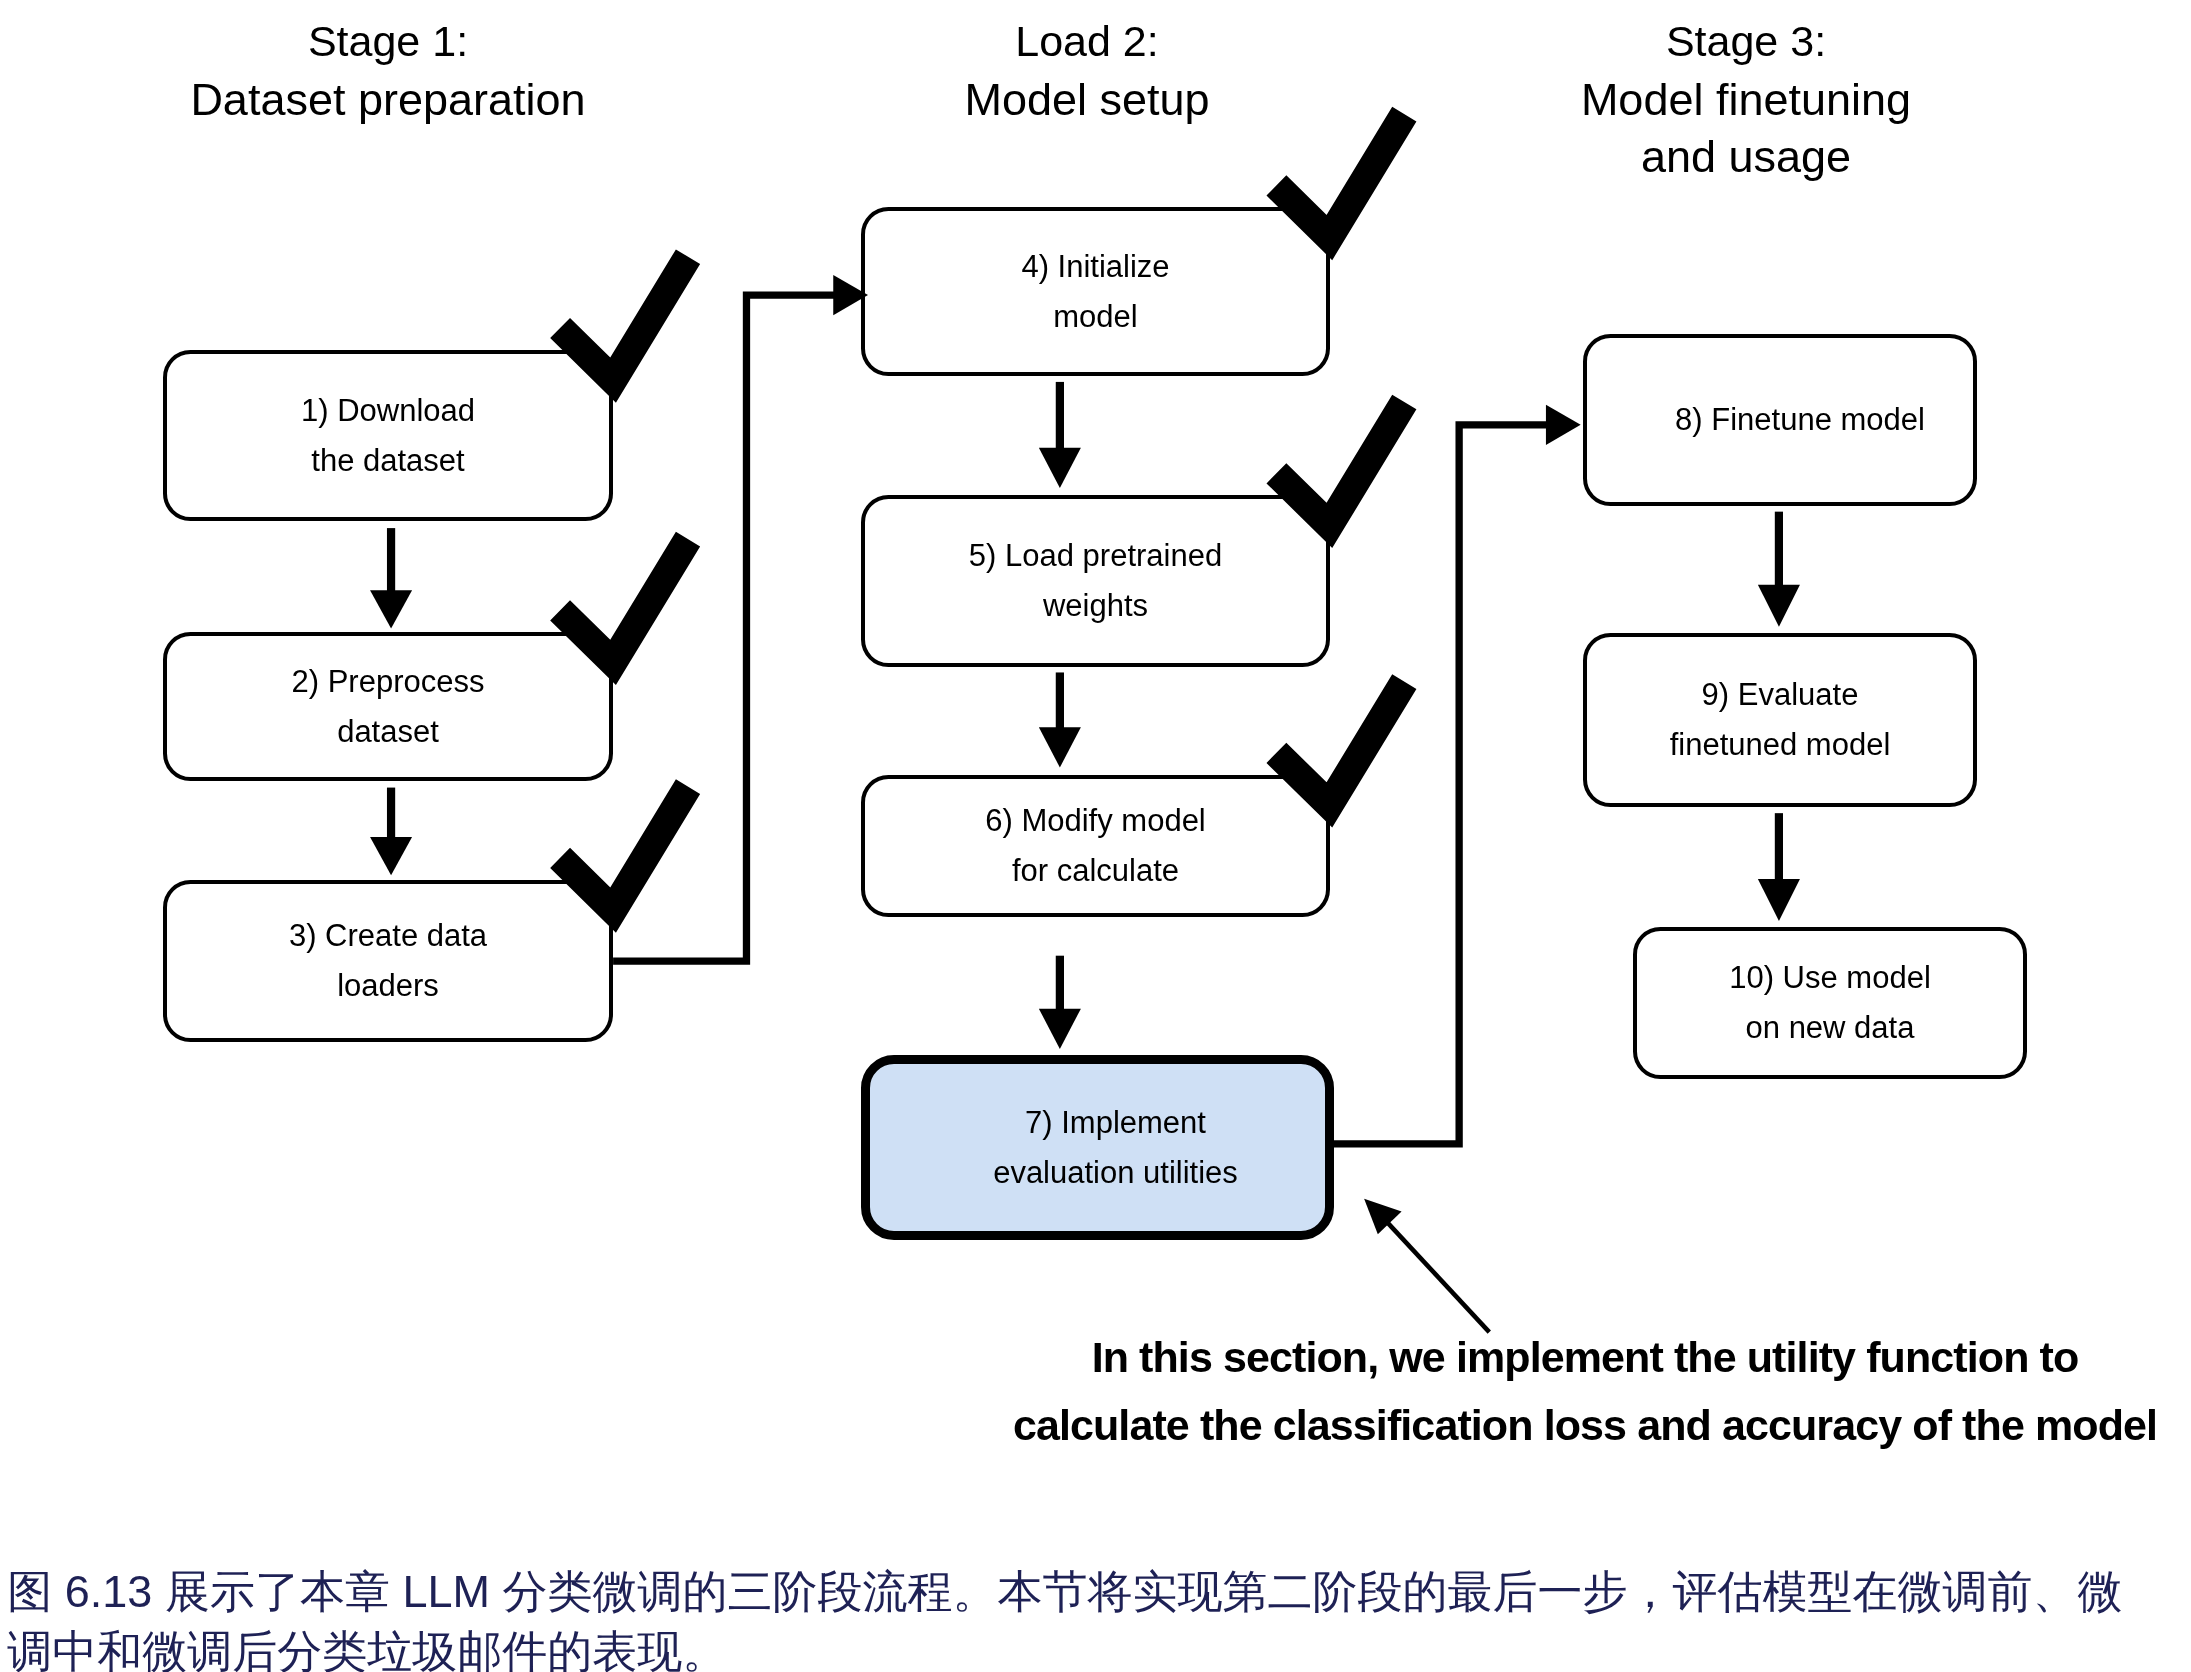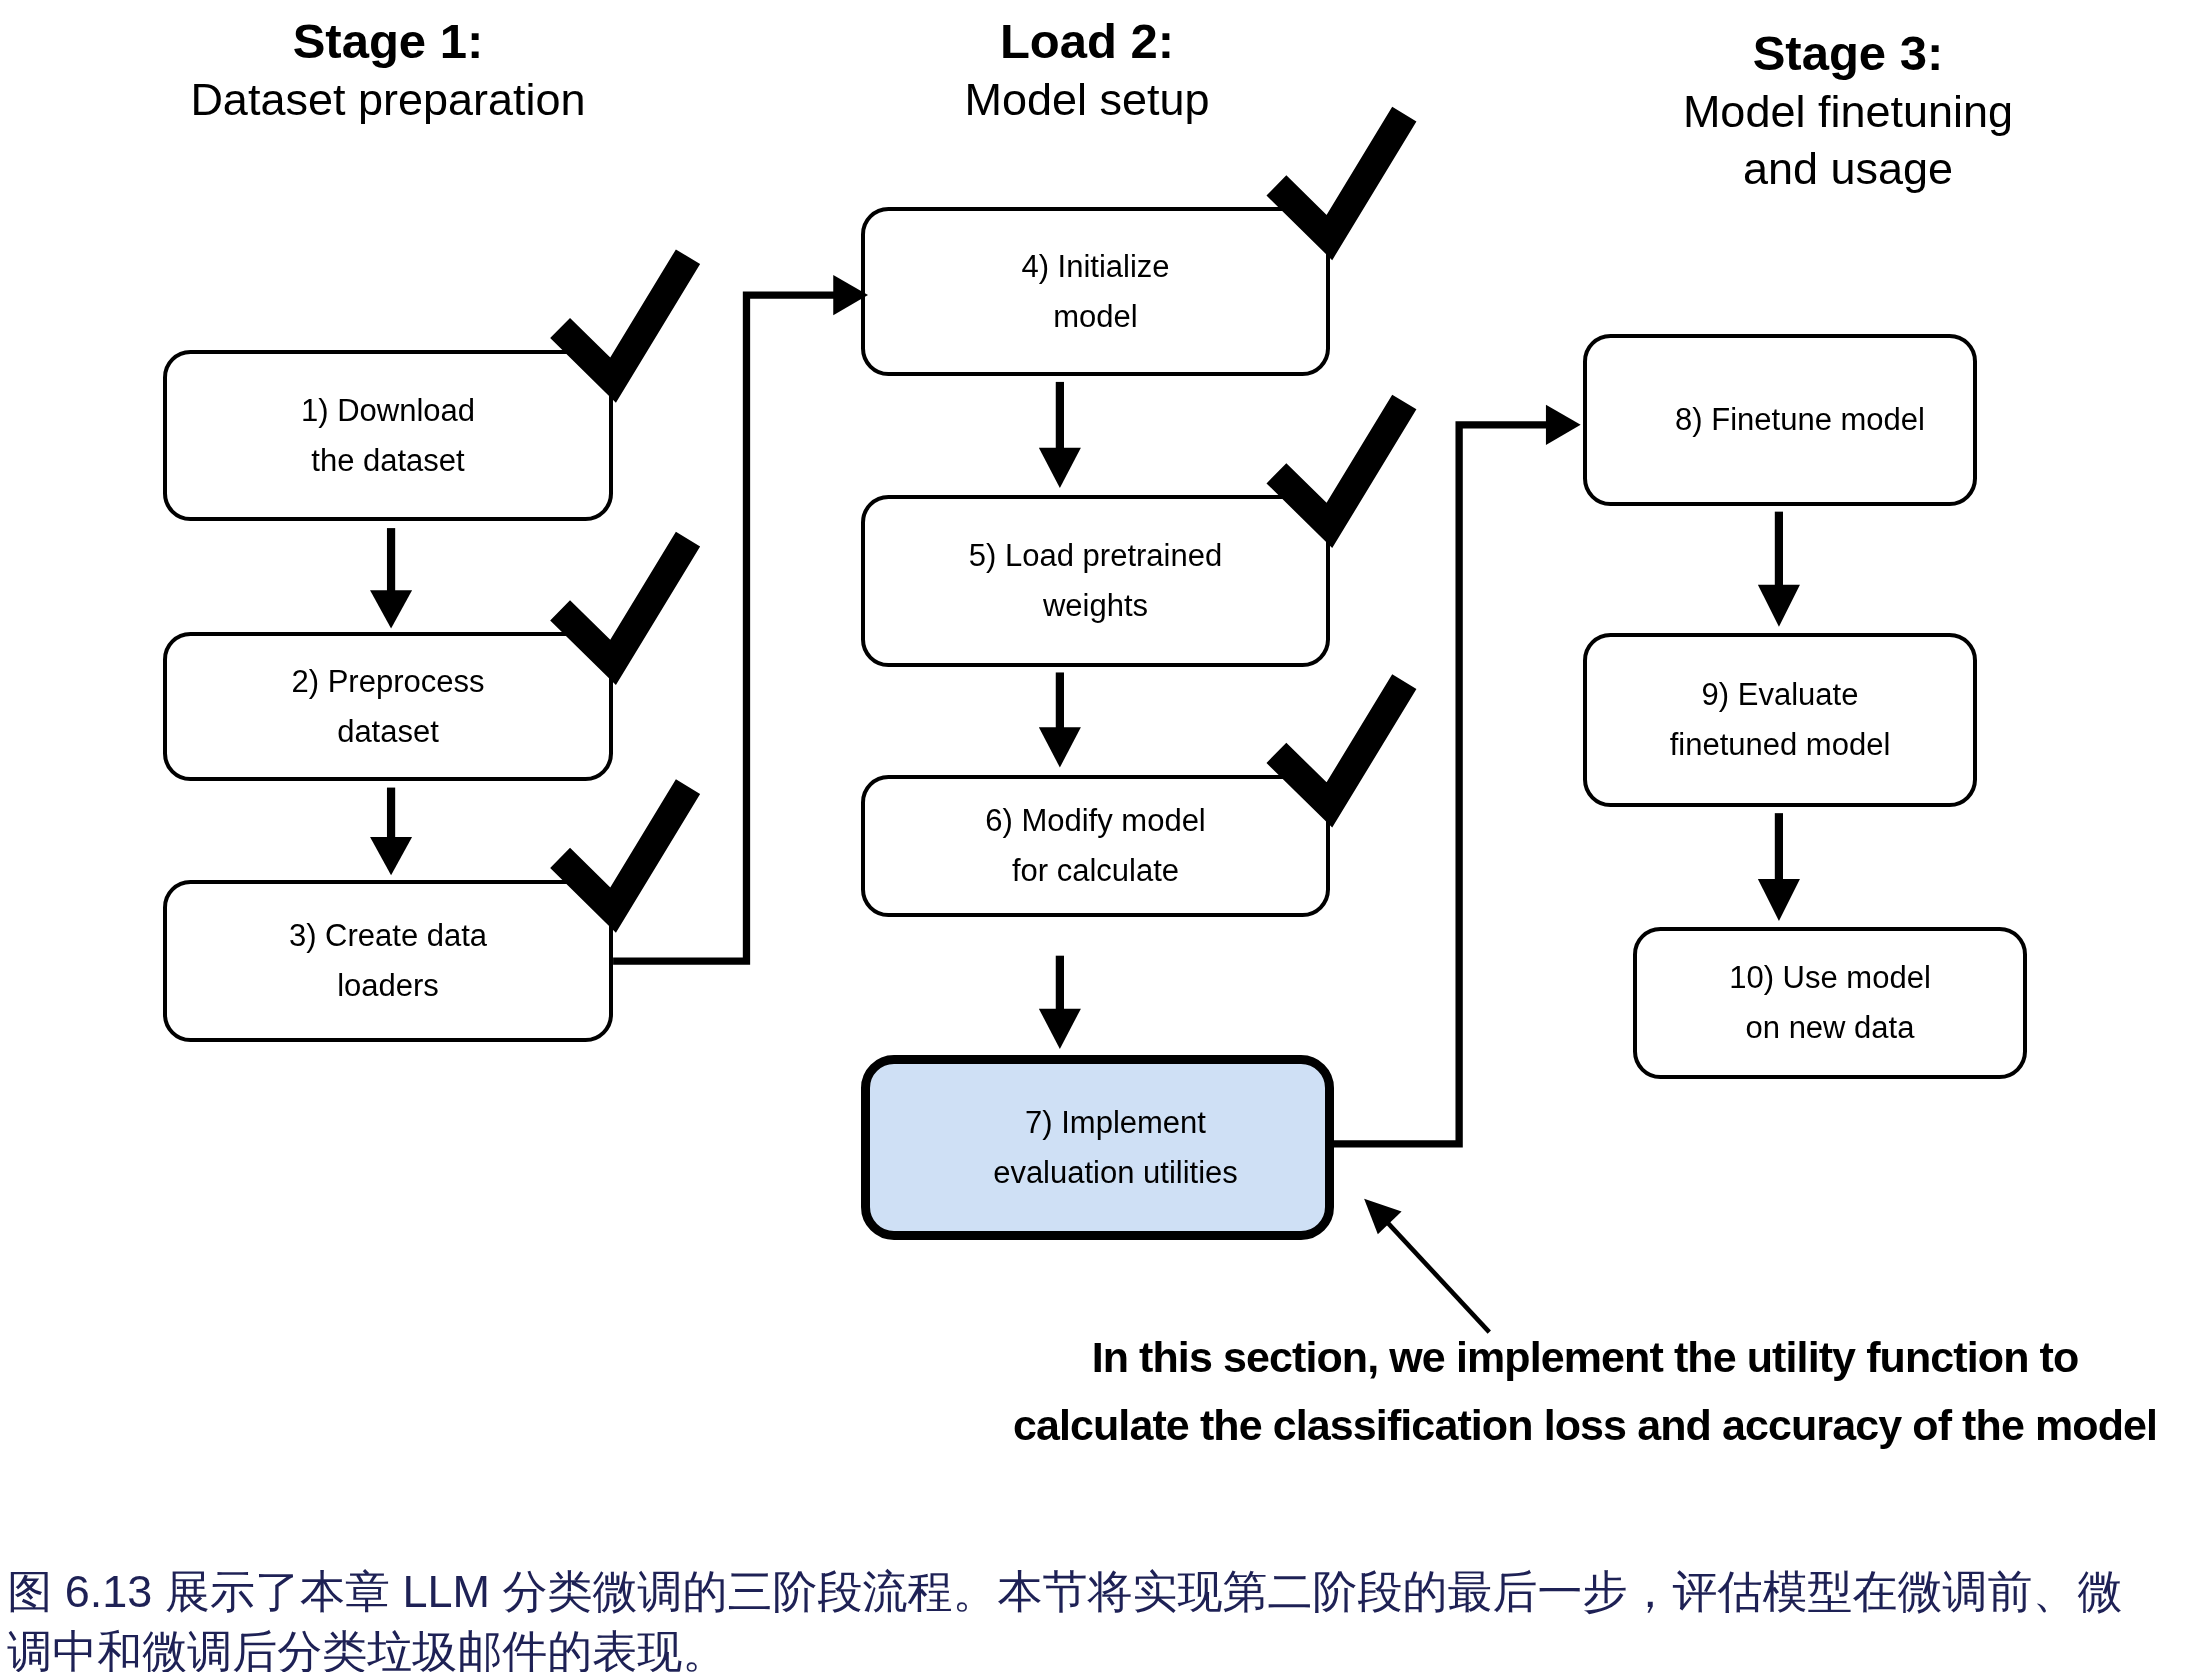--- a/index.html
+++ b/index.html
@@ -17,22 +17,22 @@
     font-family:"Liberation Sans", sans-serif;
     color:#000;
   }
   .stage-header{
     position:absolute;
     width:548px;
     text-align:center;
   }
   .stage-title{
     display:block;
-    font-size:49px;
-    font-weight:bold;
+    font-size:43px;
+    font-weight:normal;
     line-height:60px;
   }
   .stage-subtitle{
     display:block;
     font-size:45px;
     line-height:57px;
     margin:0 auto;
   }
   .stage-subtitle.narrow{width:384px;}
   .box{
@@ -89,21 +89,21 @@
 <div class="canvas">
 
   <div class="stage-header" style="left:114px;top:11px;">
     <span class="stage-title">Stage 1:</span>
     <span class="stage-subtitle">Dataset preparation</span>
   </div>
   <div class="stage-header" style="left:813px;top:11px;">
     <span class="stage-title">Load 2:</span>
     <span class="stage-subtitle">Model setup</span>
   </div>
-  <div class="stage-header" style="left:1574px;top:11px;margin-top:12px;">
+  <div class="stage-header" style="left:1472px;top:11px;">
     <span class="stage-title">Stage 3:</span>
     <span class="stage-subtitle narrow">Model finetuning and usage</span>
   </div>
 
   <div class="box" style="left:163px;top:350px;width:450px;height:171px;">
     <div class="box-text">
         <span>1) Download</span>
         <span>the dataset</span>
       </div>
   </div>

